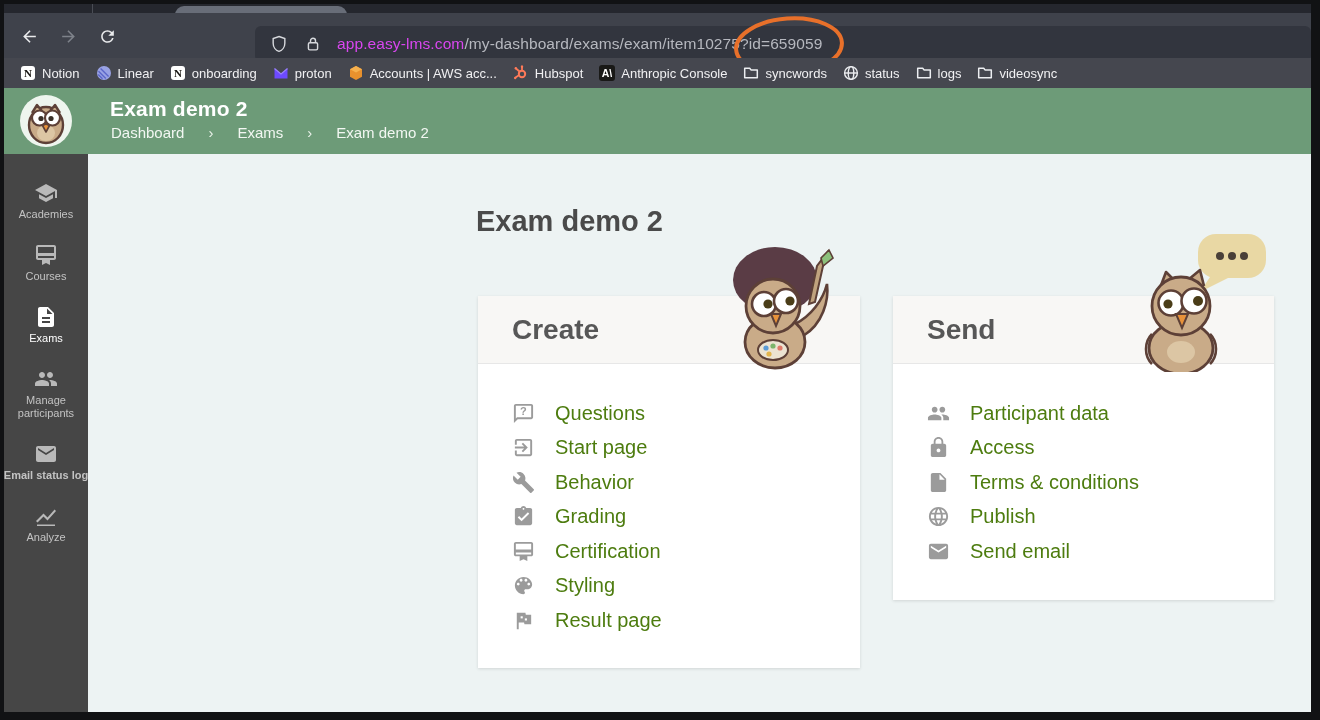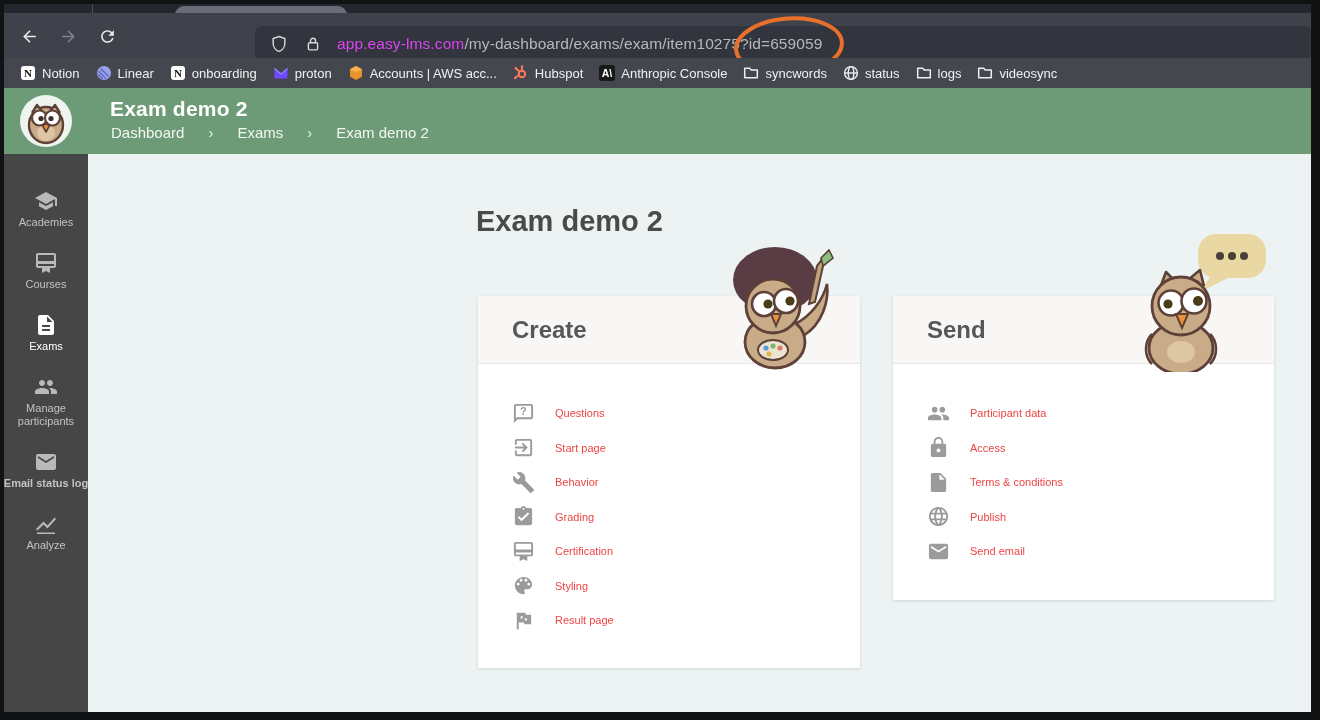--- a/index.html
+++ b/index.html
@@ -23,41 +23,41 @@
 
   .bookmarks { position:absolute; left:0; top:54px; width:1307px; height:30px; background:#45474f; display:flex; align-items:center; padding-left:8px; }
   .bm { display:flex; align-items:center; gap:6px; padding:0 8px; height:24px; border-radius:4px; flex:0 0 auto; }
   .bm svg { width:16px; height:16px; flex:0 0 auto; }
   .bm .bm-label { color:#f1f1f3; font-size:13px; white-space:nowrap; }
 
   
   .sidebar { position:absolute; left:0; top:84px; width:84px; height:624px; background:#464646; }
   .logo-block { position:absolute; left:0; top:0; width:84px; height:66px; background:#6d9b78; display:flex; align-items:center; justify-content:center; }
   .logo-circle { width:52px; height:52px; border-radius:50%; background:#eef5ee; display:flex; align-items:center; justify-content:center; overflow:hidden; }
-  .side-nav { position:absolute; left:0; top:66px; width:84px; display:flex; flex-direction:column; padding-top:24px; }
+  .side-nav { position:absolute; left:0; top:66px; width:84px; display:flex; flex-direction:column; padding-top:16px; }
   .side-item { display:flex; flex-direction:column; align-items:center; gap:3px; padding:11px 0; color:#b9b9b9; }
   .side-item svg { width:24px; height:24px; }
   .side-item .lbl { font-size:11px; line-height:1.18; text-align:center; max-width:86px; color:#c3c3c3; }
   .side-item.active, .side-item.active .lbl { color:#ffffff; }
 
   .green-header { position:absolute; left:84px; top:84px; width:1223px; height:66px; background:#6d9b78; color:#fff; }
   .gh-title { position:absolute; left:22px; top:9px; font-size:21px; font-weight:bold; letter-spacing:.2px; }
   .gh-breadcrumb { position:absolute; left:23px; top:36px; font-size:15px; display:flex; align-items:center; gap:24px; color:#f2f7f2; }
   .gh-breadcrumb .sep { font-size:15px; color:#eaf2ea; }
 
   .content { position:absolute; left:84px; top:150px; width:1223px; height:558px; background:#edf3f3; }
   .page-title { position:absolute; left:388px; top:51px; font-size:29px; font-weight:bold; color:#4a4a4a; }
 
   .card { position:absolute; background:#fff; box-shadow:0 1px 3px rgba(0,0,0,.12); }
   .card-header { height:68px; background:#f8f7f5; border-bottom:1px solid #e7e7e7; display:flex; align-items:center; }
-  .card-title { margin-left:34px; font-size:24px; font-weight:bold; color:#575757; }
+  .card-title { margin-left:34px; font-size:28px; font-weight:bold; color:#575757; }
   .card-body { padding:32px 0 0 34px; }
   .row-item { display:flex; align-items:center; height:34.5px; color:#9b9b9b; }
   .row-item svg { width:23px; height:23px; flex:0 0 auto; }
-  .row-item .row-label { margin-left:20px; font-size:11px; color:#ef4444; }
+  .row-item .row-label { margin-left:20px; font-size:20px; color:#4d7c0f; }
 
   #card-create { left:390px; top:142px; width:382px; height:372px; }
   #card-share  { left:805px; top:142px; width:381px; height:304px; }
 
   .owl { position:absolute; pointer-events:none; }
   #owl-painter { left:623px; top:90px; width:146px; height:126px; }
   #owl-speech  { left:1044px; top:76px; width:140px; height:142px; }
 </style>
 </head>
 <body>

